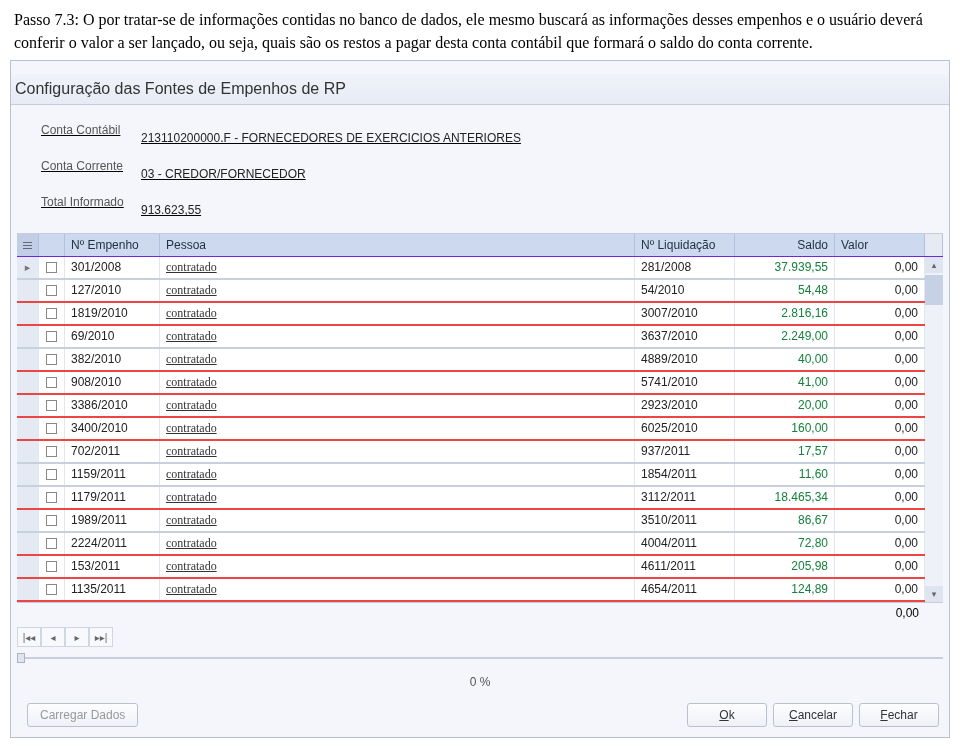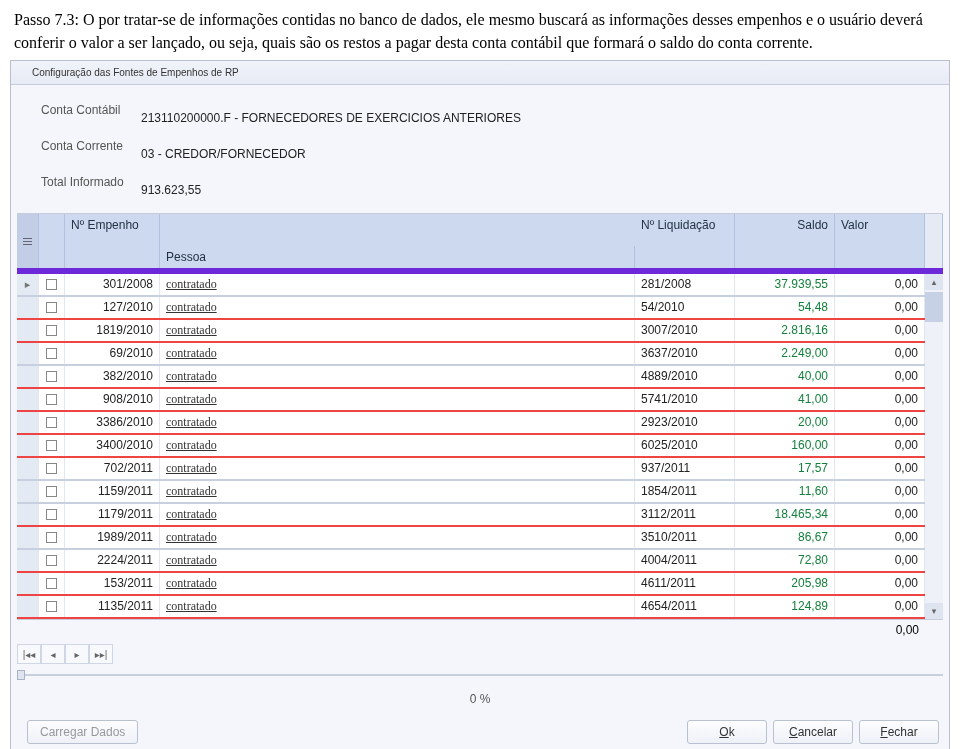--- a/index.html
+++ b/index.html
@@ -1,42 +1,42 @@
 <!DOCTYPE html>
 <html><head>
 <meta charset="utf-8">
 <style>
 * { box-sizing: border-box; margin: 0; padding: 0; }
 body { font-family: "Segoe UI", Tahoma, sans-serif; font-size: 13px; background: #fff; color: #000; width: 960px; }
 .intro { font-family: "Times New Roman", serif; font-size: 16px; padding: 8px 14px 4px; line-height: 1.45; }
 .window { margin: 2px 10px 8px; border: 1px solid #b8c0d0; background: #f4f6fb; }
-.titlebar { background: linear-gradient(#f0f3f9, #e7ebf5); border-bottom: 1px solid #c6ccda; padding: 6px 21px; font-size: 10px; color: #333; }
+.titlebar { background: linear-gradient(#f0f3f9, #e7ebf5); border-bottom: 1px solid #c6ccda; padding: 6px 4px; font-size: 16px; color: #333; margin-top: 13px; }
 .header-fields { padding: 10px 30px 6px; }
-.hf-row { display: flex; align-items: center; margin-bottom: 6px; font-size: 12px; }
+.hf-row { display: flex; align-items: center; margin-bottom: 6px; font-size: 12px; text-decoration: underline; }
 .hf-label { color: #555; width: 100px; }
 .hf-val { color: #222; margin-top: 16px; }
 .grid { margin: 4px 6px 0; border-top: 1px solid #c6ccda; }
-.ghead { display: flex; background: #cdd9ef; font-size: 12px; color: #234; border-bottom: 6px solid #6d28d9; }
+.ghead { display: flex; background: #cdd9ef; font-size: 12px; color: #234; border-bottom: 1px solid #6d28d9; }
 .ghead .gh { padding: 4px 6px; border-right: 1px solid #b2c1df; }
 .gh-sel { width: 22px; background: #c2cee6; display:flex; align-items:center; justify-content:center; }
 .gh-chk { width: 26px; background: #cdd9ef; }
 .gh-emp { width: 95px; }
-.gh-pes { flex: 1; margin-top: 32px; }
+.gh-pes { flex: 1; }
 .gh-liq { width: 100px; }
 .gh-sal { width: 100px; text-align: right; }
 .gh-val { width: 90px; text-align:left; }
 .gh-scr { width: 18px; background:#e6eaf3; }
 .gbody { position: relative; }
 .grow { display: flex; font-size: 12px; border-bottom: 2px solid #ef4444; background: #fff; }
 .grow.group-sep { border-bottom: 2px solid #c8d0e0; }
 .gc { padding: 3px 6px; border-right: 1px solid #e2e6ef; overflow: hidden; white-space: nowrap; }
 .gc-sel { width: 22px; background: #e4eaf4; display:flex; align-items:center; justify-content:center; color:#777; font-size:11px; }
 .gc-chk { width: 26px; display:flex; align-items:center; justify-content:center; }
 .gc-chk .box { width: 11px; height: 11px; border: 1px solid #888; background:#fff; }
-.gc-emp { width: 95px; color:#222;text-align:right; }
+.gc-emp { width: 95px; color:#222; }
 .gc-pes { flex: 1; font-family: "Comic Sans MS", cursive; color:#333;text-decoration:underline; }
 .gc-liq { width: 100px; color:#222; }
 .gc-sal { width: 100px; text-align: right; color:#15803d; }
 .gc-val { width: 90px; text-align:right; color:#222; }
 .gc-scr { width: 18px; background:#eef1f7; }
 .footer-row { display:flex; font-size:12px; border-top:1px solid #c6ccda; }
 .footer-row .fspacer { flex:1; }
 .footer-row .fval { width: 108px; padding: 3px 24px 3px 6px; text-align:right; }
 .scroll-indicator { position:absolute; right:0; top:0; bottom:0; width:18px; background:#eef1f7; display:flex; flex-direction:column; }
 .scroll-indicator .up, .scroll-indicator .down { height:16px; background:#dfe5f0; display:flex; align-items:center; justify-content:center; font-size:9px; color:#666; }

